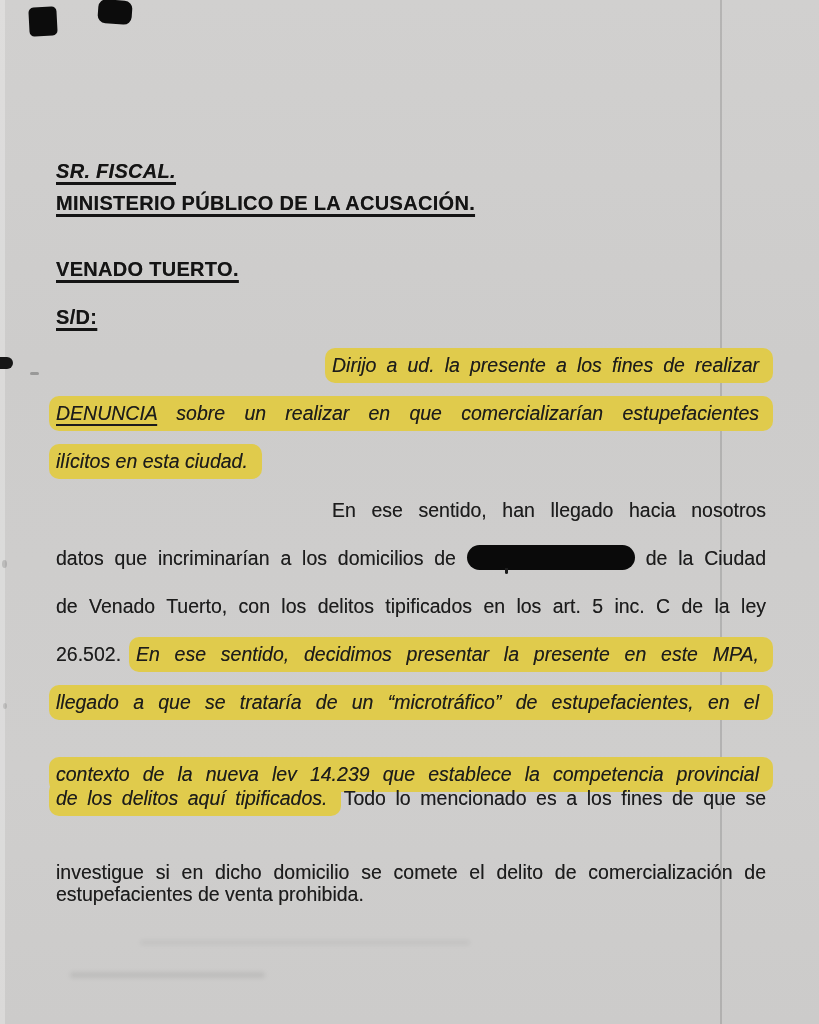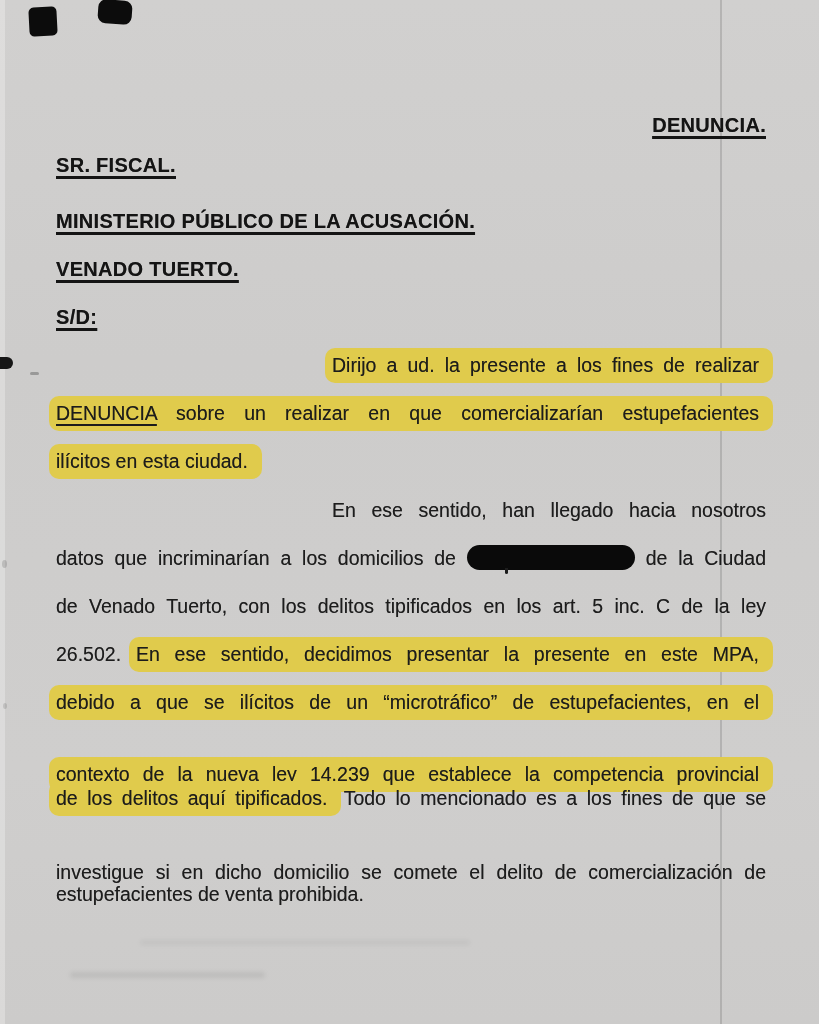--- a/index.html
+++ b/index.html
@@ -40,22 +40,22 @@
     text-align:right;font-size:20px;font-weight:700;letter-spacing:.3px;
     text-decoration:underline;text-decoration-thickness:2.5px;text-underline-offset:4px;
     color:#141414;text-shadow:0 0 .5px rgba(0,0,0,.55);
   }
   .recipient-line{
     position:absolute;left:56px;width:710px;
     font-size:20px;font-weight:700;letter-spacing:.3px;
     text-decoration:underline;text-decoration-thickness:2.5px;text-underline-offset:4px;
     color:#141414;text-shadow:0 0 .5px rgba(0,0,0,.55);
   }
-  .recipient-line:nth-of-type(1){top:154px;}
-  .recipient-line:nth-of-type(2){top:210px;}
+  .recipient-line:nth-of-type(1){top:160px;font-style:italic;}
+  .recipient-line:nth-of-type(2){top:192px;}
   .recipient-line:nth-of-type(3){top:258px;}
   .recipient-line:nth-of-type(4){top:306px;}
   .body-line{
     position:absolute;left:56px;width:710px;
     font-size:19.5px;line-height:26px;
     text-align:justify;text-align-last:justify;
     white-space:normal;
     color:#1c1c1c;text-shadow:0 0 .5px rgba(0,0,0,.45);
   }
   .body-line.flush{text-align:left;text-align-last:left;}
@@ -71,20 +71,21 @@
   .body-line:nth-child(9){top:737px;margin-top:24px;}
   .body-line:nth-child(10){top:785px;}
   .body-line:nth-child(11){top:859px;}
   .body-line:nth-child(12){top:881px;text-align:right;}
   .hl{
     background:#e0cb4c;
     padding:6px 14px 7px 7px;
     margin:0 -7px;
     border-radius:10px;
     box-decoration-break:clone;
+    font-style:italic;
   }
   .u{
     text-decoration:underline;text-decoration-thickness:2px;text-underline-offset:3.5px;margin-top:40px;
   }
   .redaction{
     display:inline-block;vertical-align:middle;
     width:168px;height:25px;margin-top:-4px;
     background:#0a0a0a;border-radius:13px;
     position:relative;
   }
@@ -102,37 +103,36 @@
   <div class="edge-light"></div>
   <div class="corner-mark-a"></div>
   <div class="corner-mark-b"></div>
   <div class="edge-tick"></div>
   <div class="edge-dash"></div>
   <div class="speck-1"></div>
   <div class="speck-2"></div>
   <div class="smudge-1"></div>
   <div class="smudge-2"></div>
 
-  <div class="doc-title">DENUNCIA.</div>
 
   <div>
     <div class="recipient-line">SR. FISCAL.</div>
     <div class="recipient-line">MINISTERIO PÚBLICO DE LA ACUSACIÓN.</div>
     <div class="recipient-line">VENADO TUERTO.</div>
     <div class="recipient-line">S/D:</div>
   </div>
 
   <div>
       <div class="body-line indent"><span class="hl"><span>Dirijo a ud. la presente a los fines de realizar</span></span></div>
       <div class="body-line"><span class="hl"><span class="u">DENUNCIA</span><span> sobre un realizar en que comercializarían estupefacientes</span></span></div>
       <div class="body-line flush"><span class="hl"><span>ilícitos en esta ciudad.</span></span></div>
       <div class="body-line indent"><span><span>En ese sentido, han llegado hacia nosotros</span></span></div>
       <div class="body-line"><span><span>datos que incriminarían a los domicilios de </span><span class="redaction"></span><span> de la Ciudad</span></span></div>
       <div class="body-line"><span><span>de Venado Tuerto, con los delitos tipificados en los art. 5 inc. C de la ley</span></span></div>
       <div class="body-line"><span><span>26.502. </span></span><span class="hl"><span>En ese sentido, decidimos presentar la presente en este MPA,</span></span></div>
-      <div class="body-line"><span class="hl"><span>debido a que se ilícitos de un “microtráfico” de estupefacientes, en el</span></span></div>
+      <div class="body-line"><span class="hl"><span>llegado a que se trataría de un “microtráfico” de estupefacientes, en el</span></span></div>
       <div class="body-line"><span class="hl"><span>contexto de la nueva ley 14.239 que establece la competencia provincial</span></span></div>
       <div class="body-line"><span class="hl"><span>de los delitos aquí tipificados.</span></span><span><span> Todo lo mencionado es a los fines de que se</span></span></div>
       <div class="body-line"><span><span>investigue si en dicho domicilio se comete el delito de comercialización de</span></span></div>
       <div class="body-line flush"><span><span>estupefacientes de venta prohibida.</span></span></div>
     </div>
 
 </div>
 
 </body></html>

